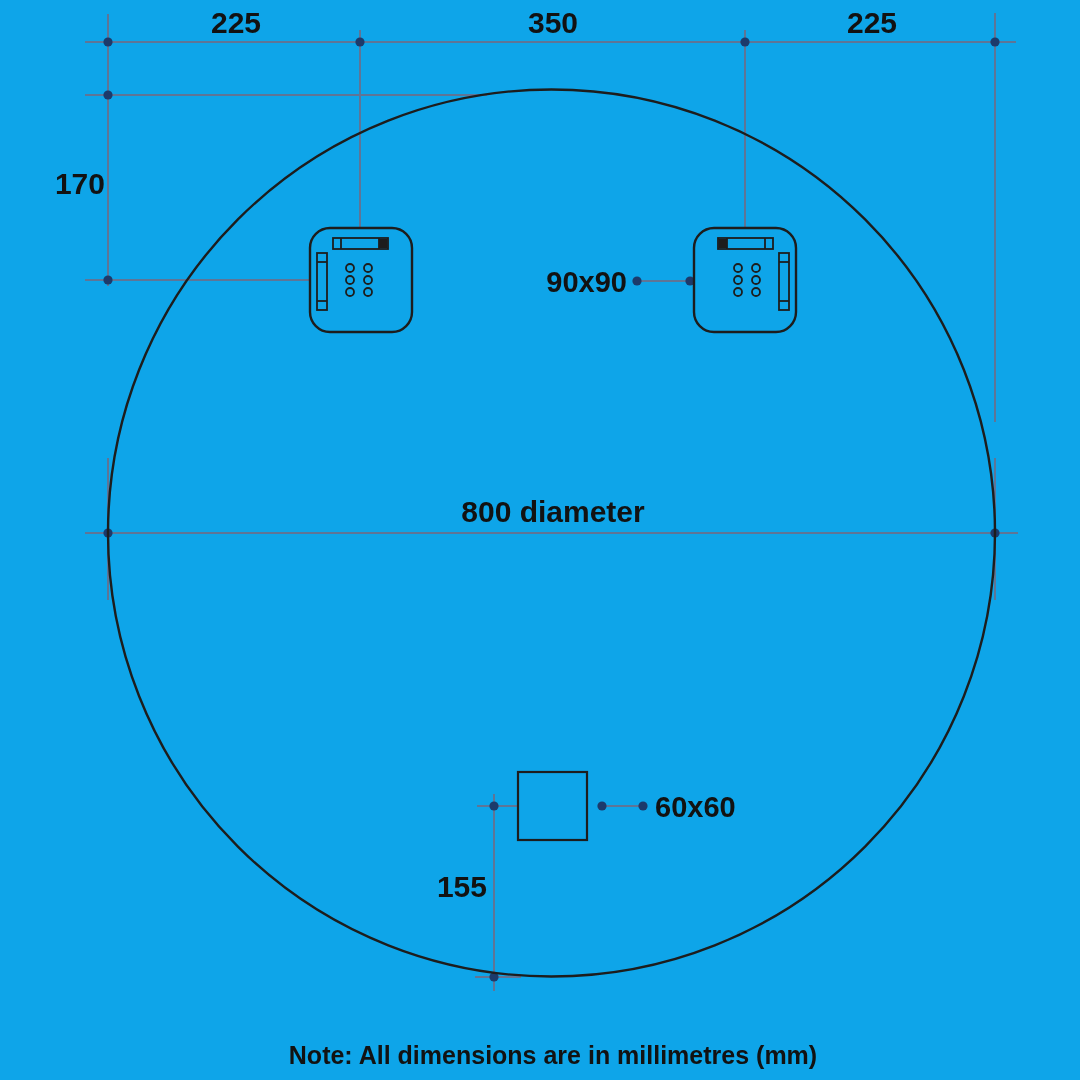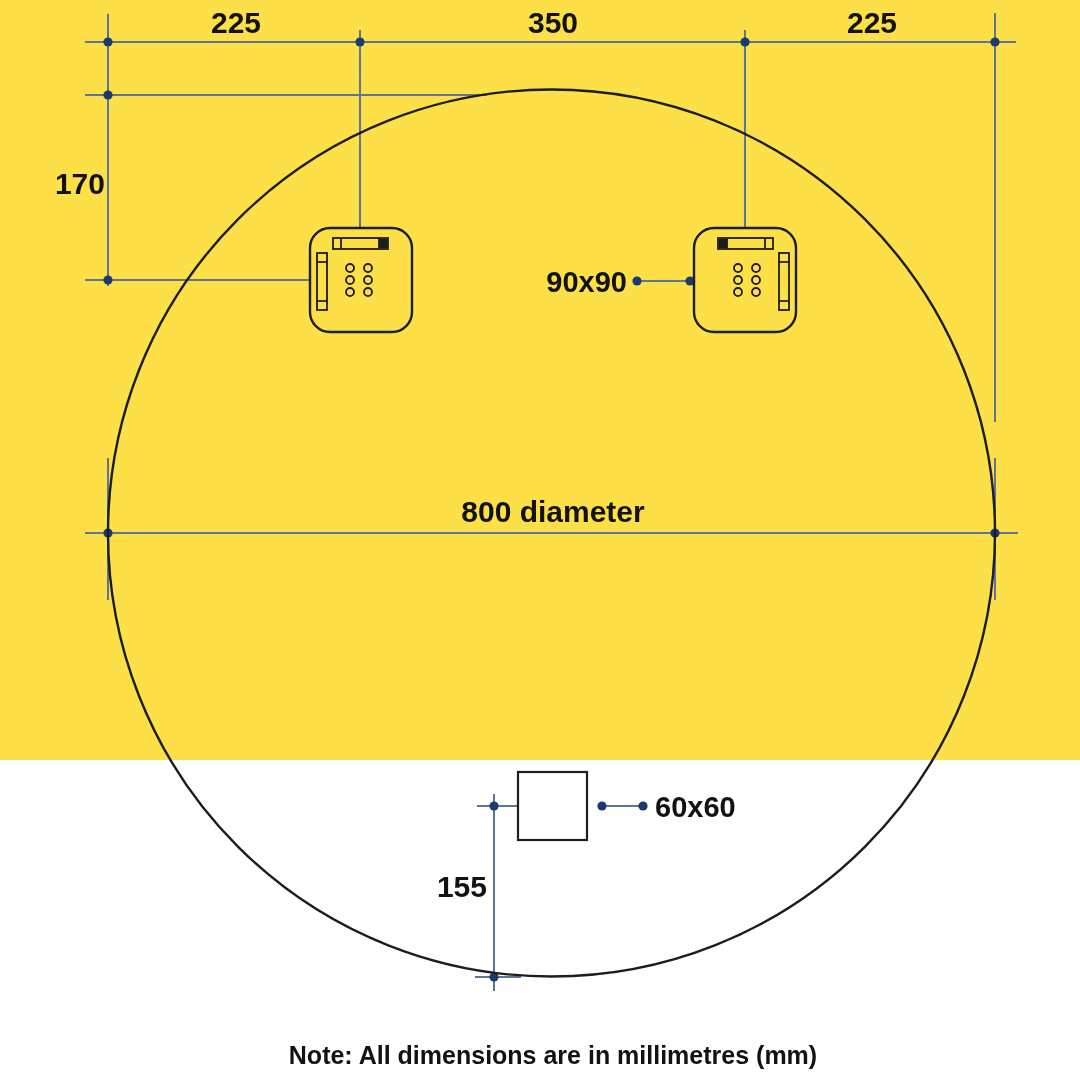--- a/index.html
+++ b/index.html
@@ -6,22 +6,22 @@
     margin: 0;
     padding: 0;
     background: #ffffff;
     width: 1080px;
     height: 1080px;
     font-family: "Liberation Sans", sans-serif;
   }
   #stage {
     position: relative;
     width: 1080px;
-    height: 760px;
-    background: #fde047;
+    height: 1080px;
+    background: #0ea5e9;
   }
   svg { display: block; }
   .dim-line {
     stroke: #5f7596;
     stroke-width: 2;
     fill: none;
   }
   .dim-dot {
     fill: #1c3a6b;
     stroke: none;

